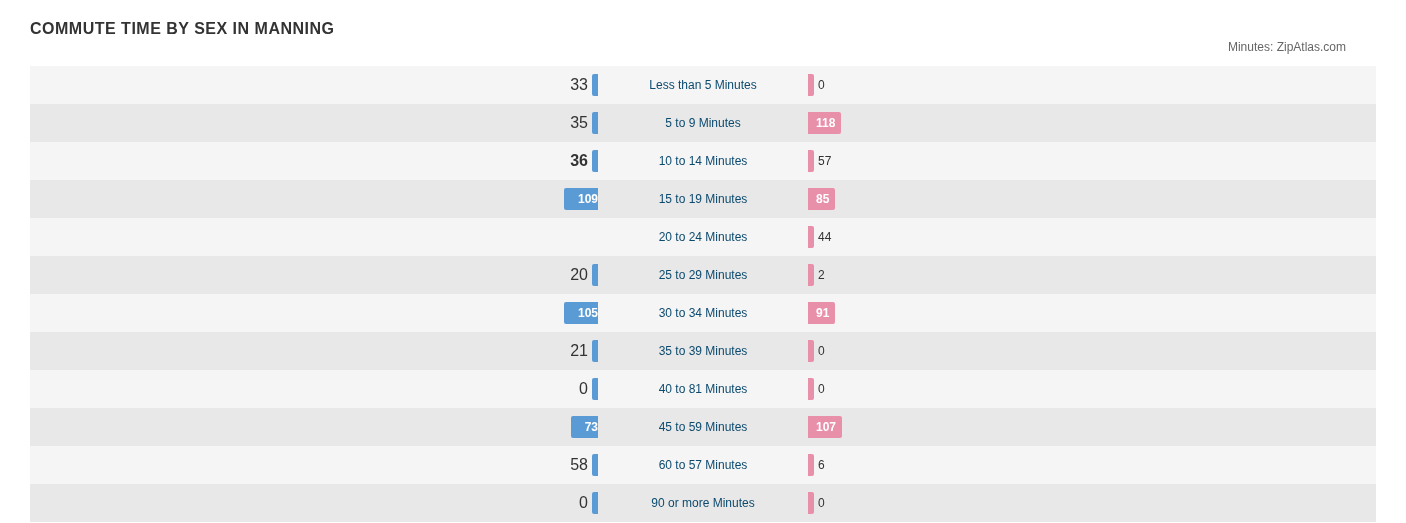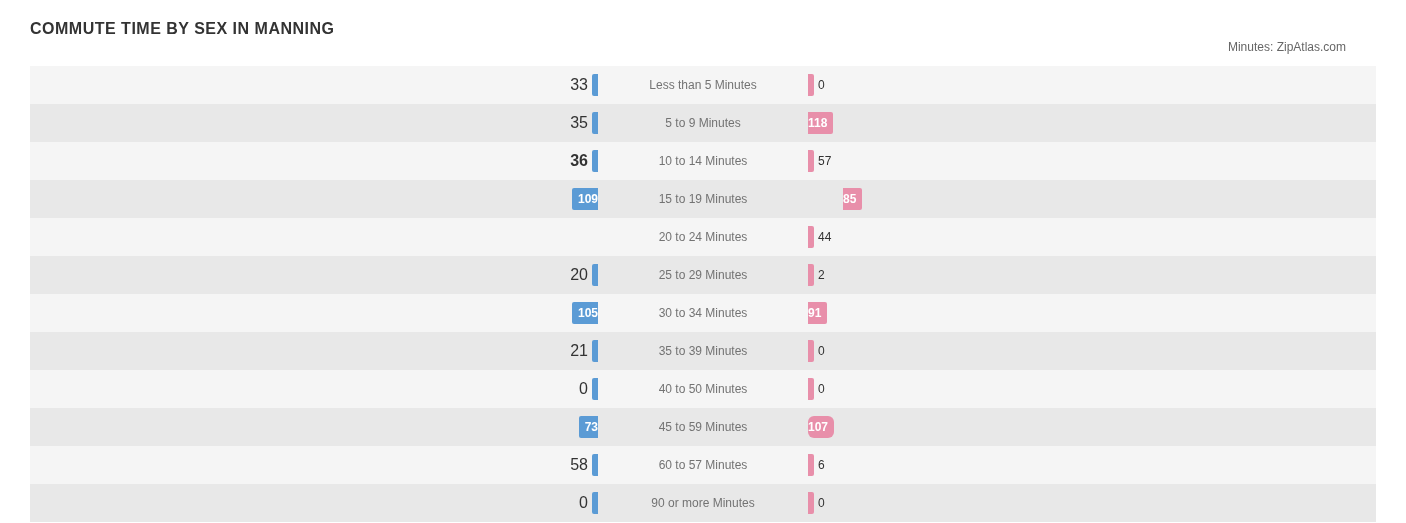--- a/index.html
+++ b/index.html
@@ -48,21 +48,21 @@
       width: 100%;
       height: 38px;
       position: relative;
     }
     
     .center-label {
       position: absolute;
       left: 50%;
       transform: translateX(-50%);
       font-size: 12px;
-      color: #737373;
+      color: #0c4a6e;
       white-space: nowrap;
       z-index: 10;
       text-align: left;
     }
     
     .left-side {
       position: absolute;
       right: 50%;
       top: 0;
       height: 100%;
@@ -113,20 +113,21 @@
       font-size: 12px;
       color: #333;
       white-space: nowrap;
       position: absolute;
       left: calc(100% + 4px);
     }
     .value-inside {
       font-size: 12px;
       color: #fff;
       font-weight: bold;
+      padding-left: 8px;
     }
     
     .axis-row {
       display: flex;
       justify-content: space-between;
       margin-top: 8px;
       font-size: 13px;
       color: #333;
       padding: 0 0;
     }
@@ -187,21 +188,21 @@
     </div>
       <div class="row">
       <div class="bars-container">
         <div class="left-side">
           <div class="bar-male" style="width: calc(72.66666666666667% * 3.5);">
             <span class="value-inside">109</span>
           </div>
         </div>
         <div class="center-label">15 to 19 Minutes</div>
         <div class="right-side">
-          <div class="bar-female" style="width: calc(56.666666666666664% * 3.5); margin-left: 35px;">
+          <div class="bar-female" style="width: calc(56.666666666666664% * 3.5);">
             <span class="value-inside">85</span>
           </div>
         </div>
       </div>
     </div>
       <div class="row">
       <div class="bars-container">
         <div class="center-label">20 to 24 Minutes</div>
         <div class="right-side">
           <div class="bar-female" style="width: calc(29.333333333333332% * 3.5);">
@@ -255,38 +256,38 @@
         </div>
       </div>
     </div>
       <div class="row">
       <div class="bars-container">
         <div class="left-side">
           <div class="bar-male" style="width: calc(0% * 3.5);">
             <span class="value-male">0</span>
           </div>
         </div>
-        <div class="center-label">40 to 50 Minutes</div>
+        <div class="center-label">40 to 81 Minutes</div>
         <div class="right-side">
           <div class="bar-female" style="width: calc(0% * 3.5);">
             <span class="value-female">0</span>
           </div>
         </div>
       </div>
     </div>
       <div class="row">
       <div class="bars-container">
         <div class="left-side">
           <div class="bar-male" style="width: calc(48.66666666666667% * 3.5);">
             <span class="value-inside">73</span>
           </div>
         </div>
         <div class="center-label">45 to 59 Minutes</div>
         <div class="right-side">
-          <div class="bar-female" style="width: calc(71.33333333333334% * 3.5); border-radius: 6px;">
+          <div class="bar-female" style="width: calc(71.33333333333334% * 3.5);">
             <span class="value-inside">107</span>
           </div>
         </div>
       </div>
     </div>
       <div class="row">
       <div class="bars-container">
         <div class="left-side">
           <div class="bar-male" style="width: calc(38.666666666666664% * 3.5);">
             <span class="value-male">58</span>

